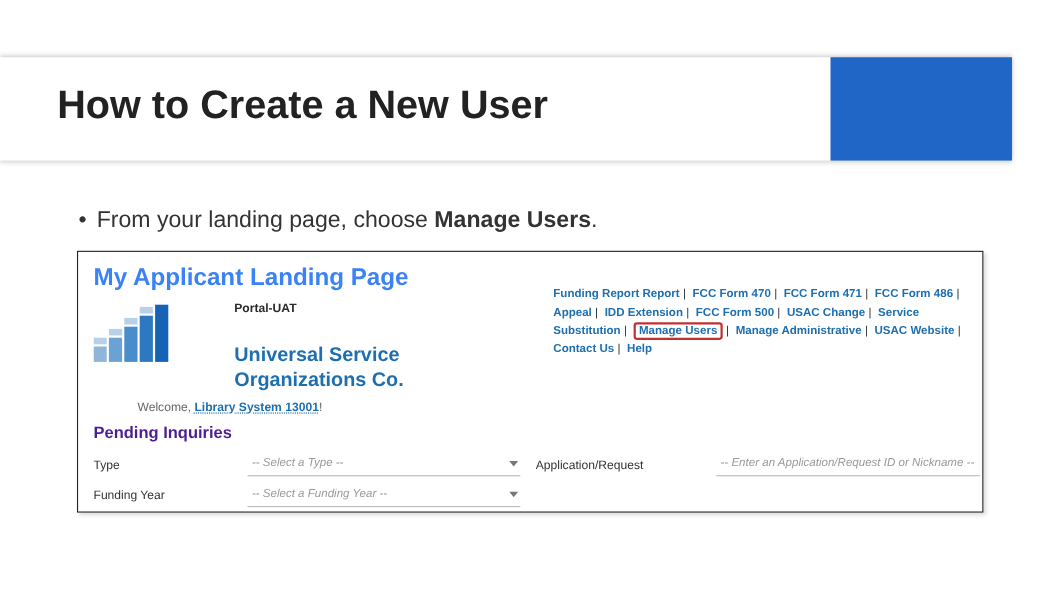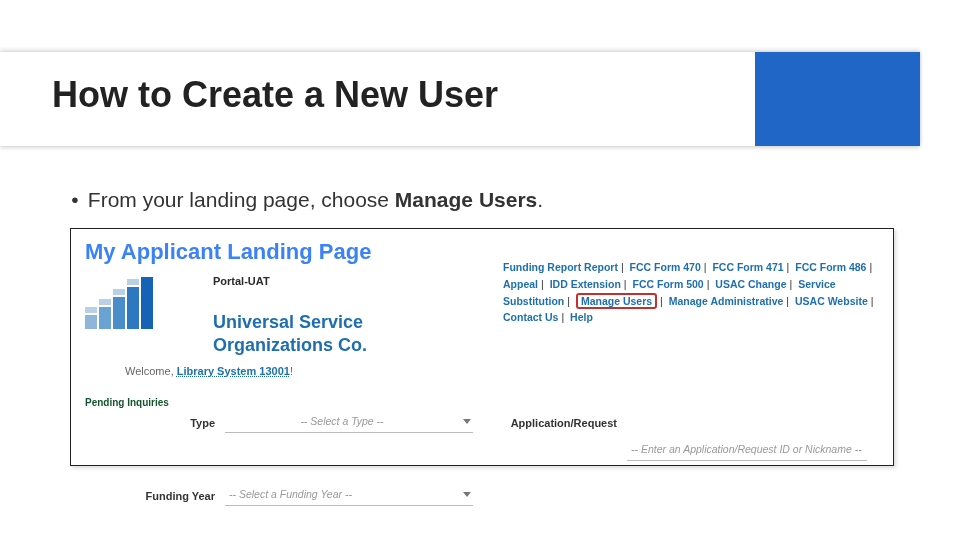--- a/index.html
+++ b/index.html
@@ -15,34 +15,34 @@
 .logo{position:absolute;top:46px;left:14px;width:118px;height:54px;}
 .logo svg{width:118px;height:54px;}
 .portal-label{position:absolute;top:46px;left:142px;font-size:11px;font-weight:700;color:#2a2a2a;text-align:center;}
 .co-name{position:absolute;top:82px;left:142px;font-size:18px;font-weight:600;color:#1e6fb0;line-height:1.25;}
 .link-block{position:absolute;top:30px;left:432px;right:10px;font-size:10.5px;line-height:1.6;color:#2a2a2a;font-family:"Segoe UI",sans-serif;}
 .link-block a{color:#1e6fb0;font-weight:700;text-decoration:none;}
 .link-block .sep{color:#333;padding:0 3px;}
 .highlight-box{display:inline-block;border:2px solid #c23030;border-radius:3px;padding:0 3px;line-height:1.15;}
 .welcome{position:absolute;top:136px;left:14px;font-size:11px;color:#666;margin-left:40px;}
 .welcome a{color:#1e6fb0;text-decoration:underline dotted;font-weight:600;}
-.pending{position:absolute;top:168px;left:14px;font-size:10px;font-weight:700;color:#14532d;}
+.pending{position:absolute;top:156px;left:14px;font-size:15px;font-weight:700;color:#4c1d95;}
 .form-row{position:absolute;left:14px;right:14px;height:24px;font-size:11px;color:#666;}
 .form-row.r1{top:184px;}
-.form-row.r2{top:212px;margin-top:45px;}
-.form-label{position:absolute;width:130px;text-align:right;font-weight:700;color:#333;top:4px;}
+.form-row.r2{top:212px;}
+.form-label{position:absolute;width:130px;font-weight:400;color:#333;top:4px;}
 .lbl-type{left:0;}
 .lbl-fy{left:0;}
 .lbl-app{left:402px;}
 .fake-select{position:absolute;top:0;height:20px;box-sizing:border-box;border-bottom:1px solid #bbb;color:#999;font-style:italic;font-size:10.5px;padding:2px 18px 2px 4px;}
 .fake-select .caret{position:absolute;right:2px;top:6px;width:0;height:0;border-left:4px solid transparent;border-right:4px solid transparent;border-top:5px solid #777;}
-.sel-type{left:140px;width:248px;text-align:center;}
+.sel-type{left:140px;width:248px;}
 .sel-fy{left:140px;width:248px;}
 .fake-input{position:absolute;top:0;height:20px;box-sizing:border-box;border-bottom:1px solid #bbb;color:#999;font-style:italic;font-size:10.5px;padding:2px 4px;}
-.inp-app{left:542px;width:240px;margin-top:28px;}
+.inp-app{left:566px;width:240px;}
 </style>
 </head>
 <body>
 
 <div class="slide">
   <div class="header-band"></div>
   <div class="header-blue"></div>
   <div class="slide-title">How to Create a New User</div>
 
   <div class="bullet-row">

